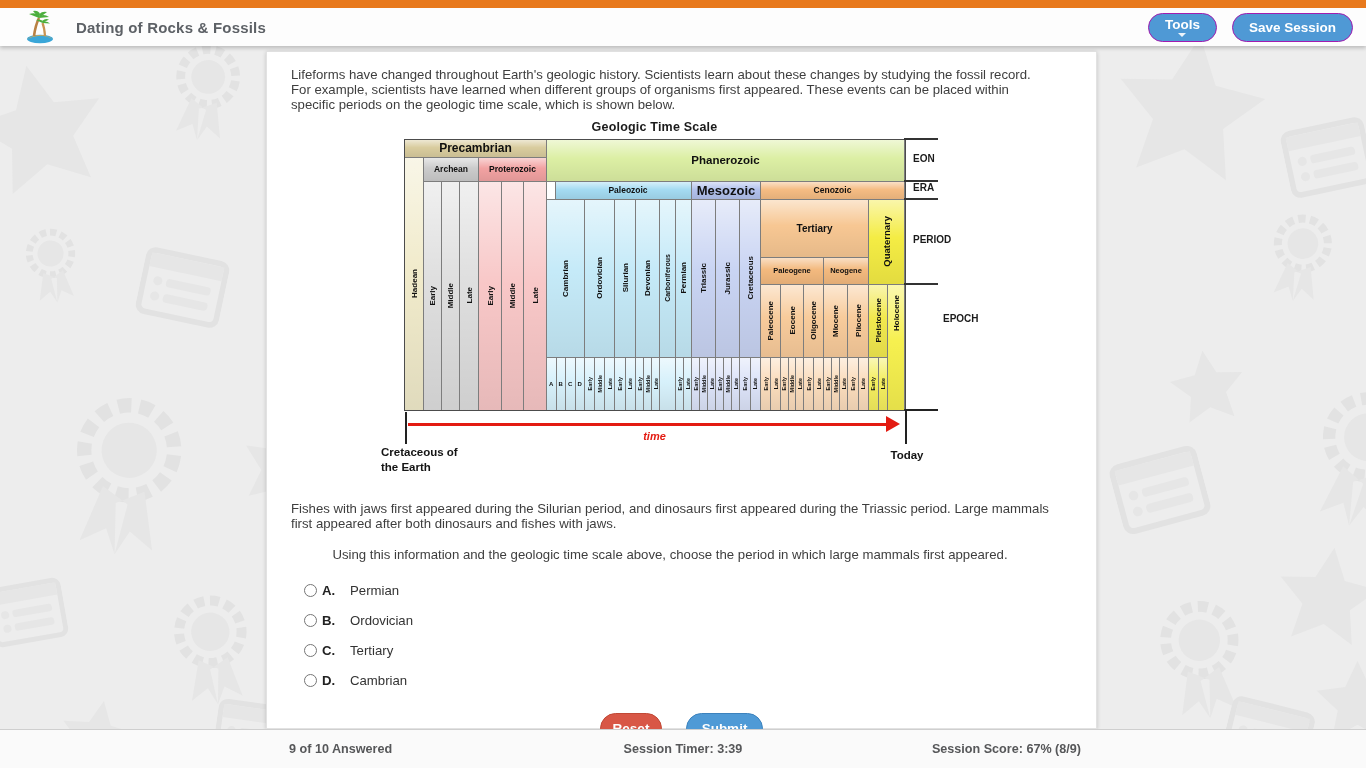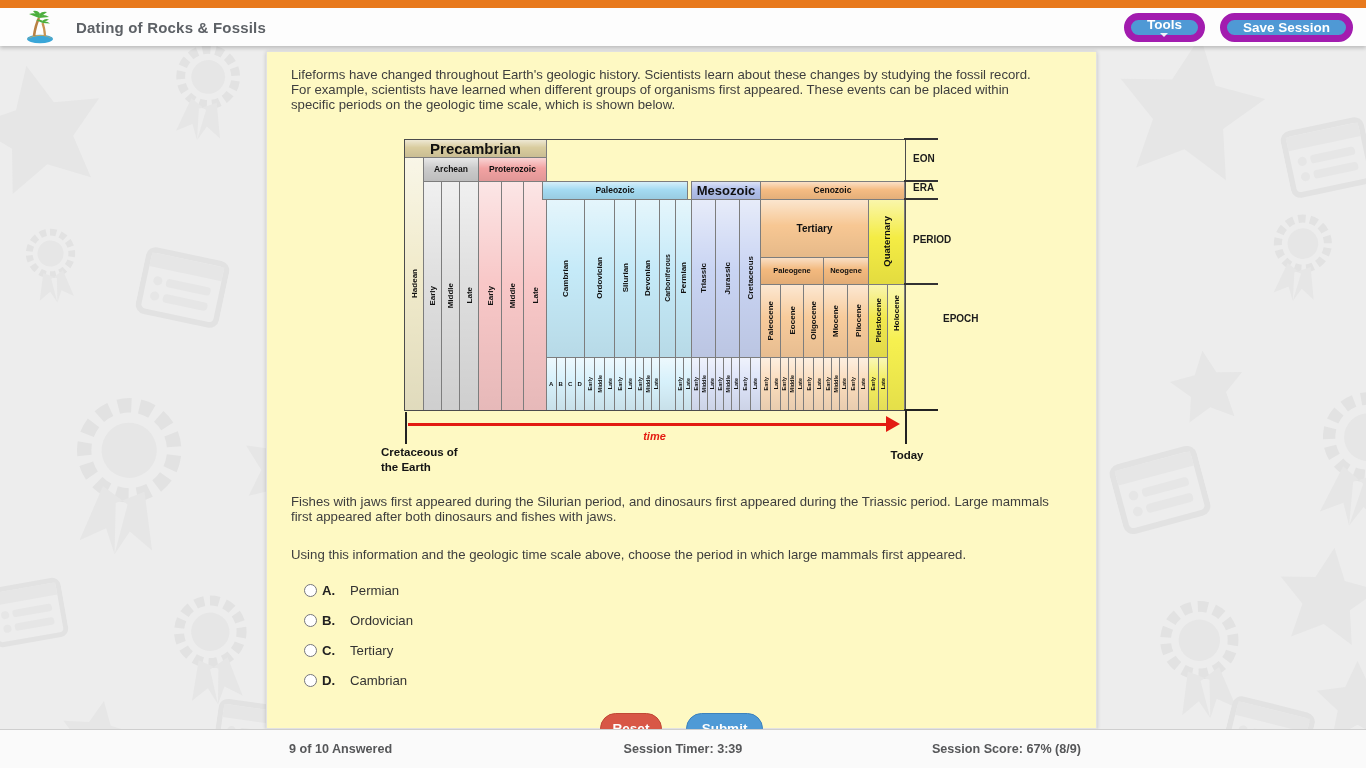--- a/index.html
+++ b/index.html
@@ -6,36 +6,36 @@
   html,body { width:1366px; height:768px; overflow:hidden;
     font-family:"Liberation Sans","DejaVu Sans",sans-serif; background:#ededed; }
 
   
   .topbar { position:absolute; left:0; top:0; width:100%; height:8px; background:#e8791c; z-index:7; }
   .header { position:absolute; left:0; top:8px; width:100%; height:38px; background:#fdfdfd;
     box-shadow:0 2px 4px rgba(0,0,0,.22); z-index:6; display:flex; align-items:center; }
   .logo { width:38px; height:34px; margin-left:21px; }
   .app-title { margin-left:17px; font-size:15px; font-weight:bold; color:#5d6166; letter-spacing:.2px; }
   .hdr-btns { margin-left:auto; margin-right:13px; display:flex; gap:15px; }
-  .pill { height:29px; border-radius:15px; background:#4f99d5; border:7px solid #a21caf;
+  .pill { height:29px; border-radius:15px; background:#4f99d5; border:1px solid #a21caf;
     color:#fff; font-weight:bold; font-size:13.5px; display:flex; flex-direction:column;
     align-items:center; justify-content:center; padding:0 16px; cursor:pointer; line-height:13px; }
   .caret { width:0; height:0; border-left:4px solid transparent; border-right:4px solid transparent;
     border-top:4px solid rgba(255,255,255,.9); margin-top:2px; }
 
   
   .wm { position:absolute; left:0; top:0; width:1366px; height:768px; z-index:0; }
   .wm svg { position:absolute; }
 
   
-  .card { position:absolute; left:266px; top:51px; width:831px; height:678px; background:#fef9c3;
+  .card { position:absolute; left:266px; top:51px; width:831px; height:678px; background:#ffffff;
     border:1px solid #e2e2e2; box-shadow:0 1px 4px rgba(0,0,0,.18); z-index:1; padding:15px 24px 0 24px; }
   .para { font-size:13.2px; line-height:15.2px; color:#3e3e3e; max-width:758px; }
-  .p2 { margin-top:22px; }
-  .p3 { margin-top:23px; }
+  .p2 { margin-top:29px; }
+  .p3 { margin-top:16px;text-align:center; }
 
   
   .opts { margin-top:13px; }
   .opt { display:flex; align-items:center; height:30px; padding-left:13px; cursor:pointer; }
   .opt input { width:13px; height:13px; margin:0 5px 0 0; }
   .opt .letter { font-weight:bold; font-size:13.2px; color:#222; width:23px; }
   .opt .olabel { font-size:13.2px; color:#333; margin-left:5px; }
 
   
   .actions { position:absolute; left:0; top:661px; width:100%; display:flex; justify-content:center; gap:24px; }
@@ -209,22 +209,23 @@
       <span class="caret"></span>
     </div>
     <div class="pill">Save Session</div>
   </div>
 </div>
 
 <div class="card">
   <div class="para">Lifeforms have changed throughout Earth's geologic history. Scientists learn about these changes by studying the fossil record. For example, scientists have learned when different groups of organisms first appeared. These events can be placed within specific periods on the geologic time scale, which is shown below.</div>
 
   <div class="gts" id="gts">
+      <div class="gts-title">Geologic Time Scale</div>
       <div class="gc" style="left: 23px; top: 19px; width: 143px; height: 19px; background-color: rgb(217, 204, 158);">
-        <span style="font-size: 15px;">Precambrian</span>
+        <span style="font-size: 12px;">Precambrian</span>
       </div>
       <div class="gc" style="left: 23px; top: 37px; width: 20px; height: 254px; background-color: rgb(241, 235, 203);">
         <span class="vt" style="font-size: 8px;">Hadean</span>
       </div>
       <div class="gc" style="left: 42px; top: 37px; width: 56px; height: 25px; background-color: rgb(203, 203, 203);">
         <span style="font-size: 8.5px;">Archean</span>
       </div>
       <div class="gc" style="left: 42px; top: 61px; width: 19px; height: 230px; background-color: rgb(222, 222, 222);">
         <span class="vt" style="font-size: 8px;">Early</span>
       </div>
@@ -239,21 +240,24 @@
       </div>
       <div class="gc" style="left: 97px; top: 61px; width: 24px; height: 230px; background-color: rgb(248, 199, 199);">
         <span class="vt" style="font-size: 8px;">Early</span>
       </div>
       <div class="gc" style="left: 120px; top: 61px; width: 23px; height: 230px; background-color: rgb(248, 199, 199);">
         <span class="vt" style="font-size: 8px;">Middle</span>
       </div>
       <div class="gc" style="left: 142px; top: 61px; width: 24px; height: 230px; background-color: rgb(248, 199, 199);">
         <span class="vt" style="font-size: 8px;">Late</span>
       </div>
-      <div class="gc" style="left: 161px; top: 61px; width: 146px; height: 19px; background-color: rgb(164, 219, 242);">
+      <div class="gc" style="left: 165px; top: 19px; width: 359px; height: 43px; background-color: rgb(220, 239, 164);">
+        <span style="font-size: 11.5px;">Phanerozoic</span>
+      </div>
+      <div class="gc" style="left: 174px; top: 61px; width: 146px; height: 19px; background-color: rgb(164, 219, 242);">
         <span style="font-size: 8.5px;">Paleozoic</span>
       </div>
       <div class="gc" style="left: 165px; top: 79px; width: 39px; height: 159px; background-color: rgb(197, 234, 248);">
         <span class="vt" style="font-size: 8px;">Cambrian</span>
       </div>
       <div class="gc" style="left: 165px; top: 237px; width: 10.5px; height: 54px; background-color: rgb(215, 241, 251);">
         <span style="font-size: 6px;">A</span>
       </div>
       <div class="gc" style="left: 174.5px; top: 237px; width: 10.5px; height: 54px; background-color: rgb(215, 241, 251);">
         <span style="font-size: 6px;">B</span>

